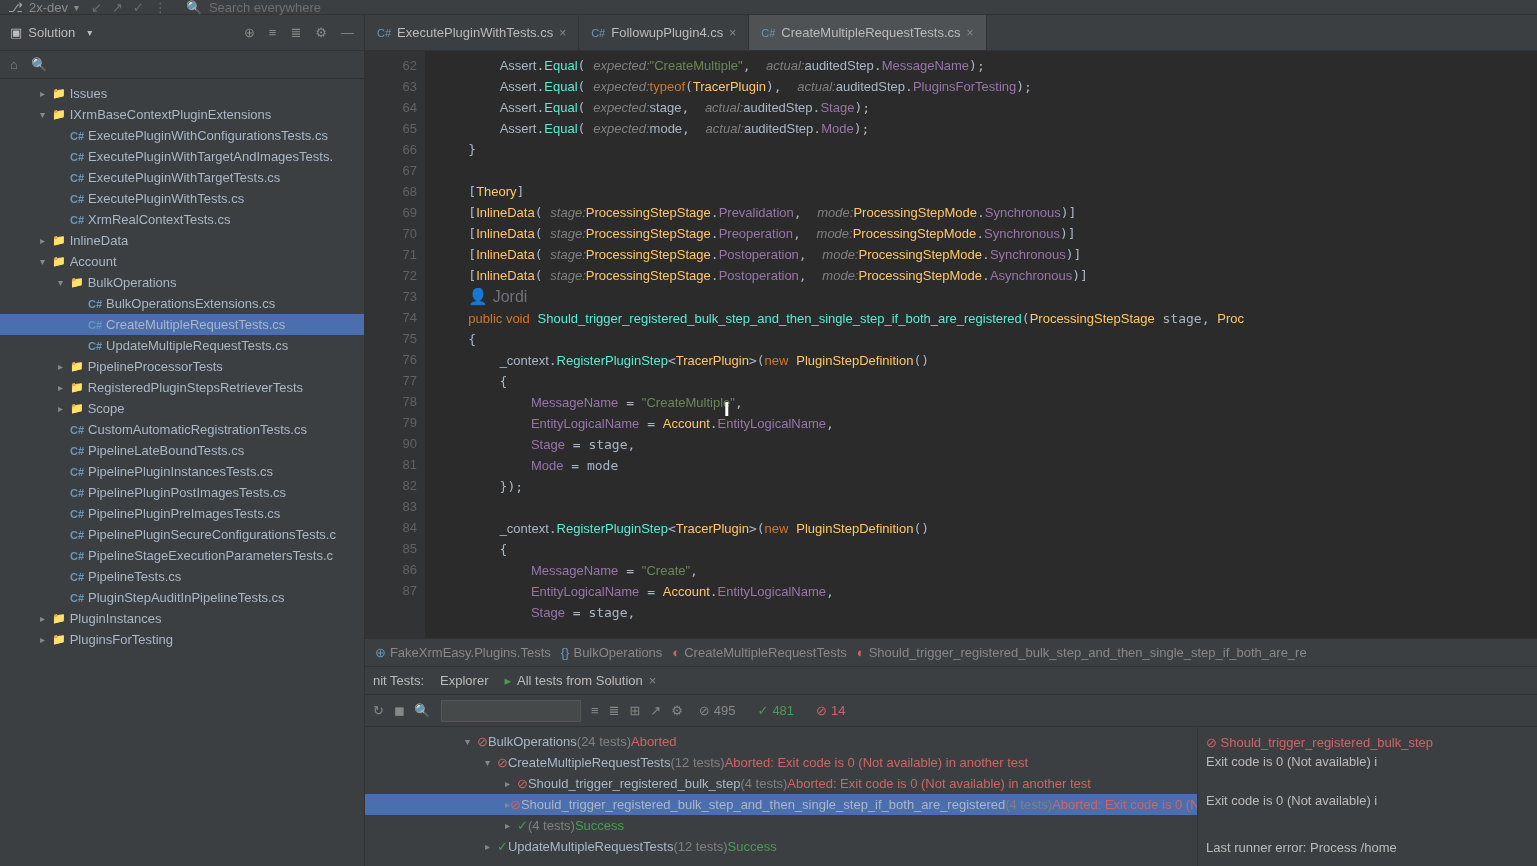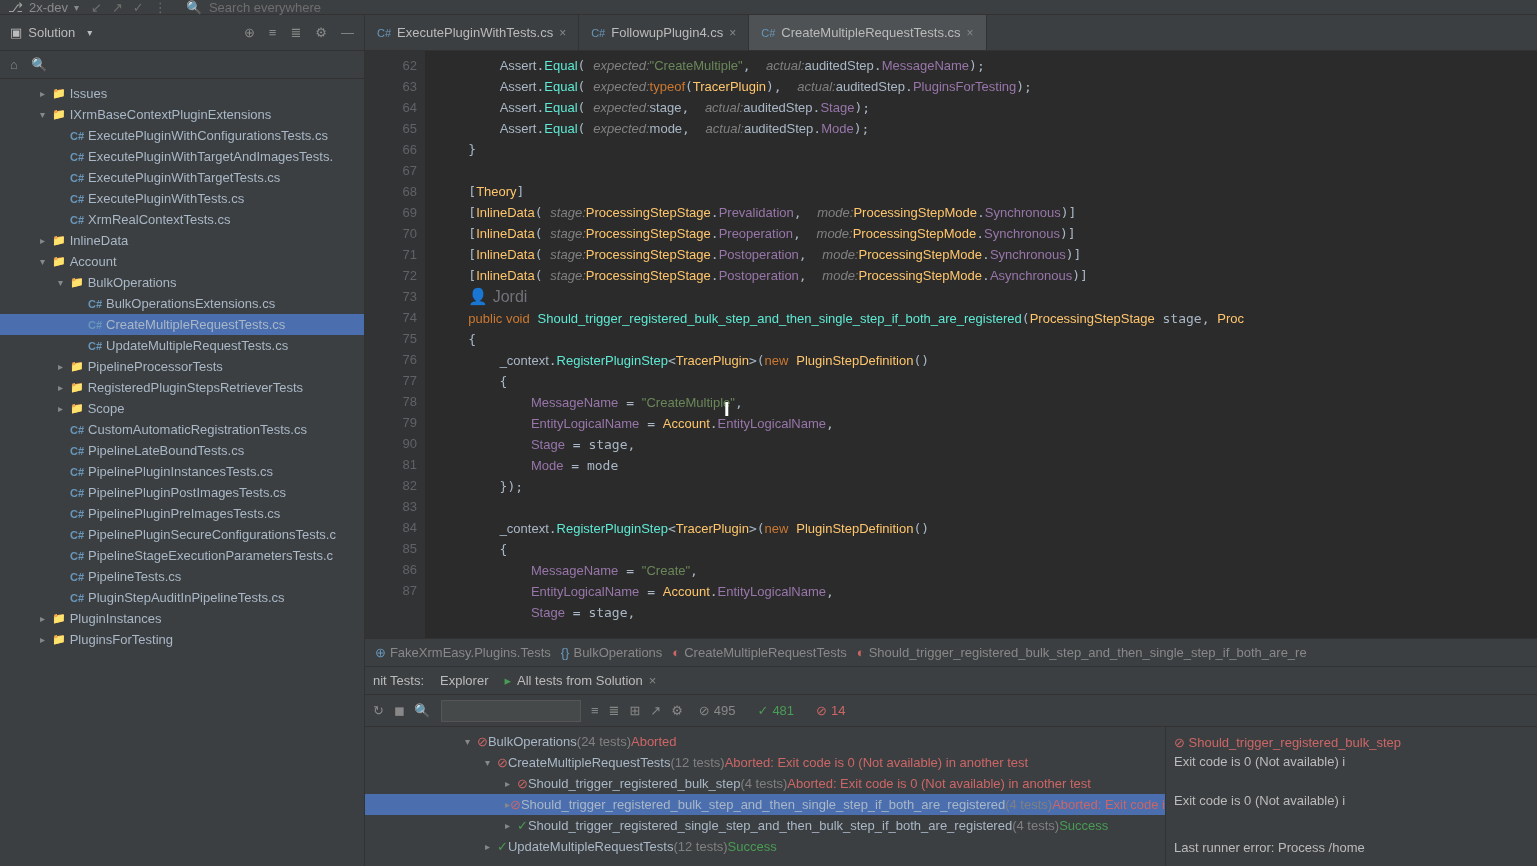--- a/index.html
+++ b/index.html
@@ -59,21 +59,21 @@
 .pill-pass{color:#499c54}
 .pill-fail{color:#cc6666}
 .tests-body{flex:1;display:flex;overflow:hidden}
 .tests-tree{flex:1;overflow-y:auto;padding:4px 0}
 .test-item{display:flex;align-items:center;height:21px;white-space:nowrap;padding-left:8px}
 .test-item.selected{background:#4b6eaf}
 .ti-1{padding-left:100px}
 .ti-2{padding-left:120px}
 .ti-3{padding-left:140px}
 .count-badge{color:#808080;}
-.test-output{width:372px;border-left:1px solid #323232;padding:8px;font-family:Consolas,monospace;font-size:12px;color:#bbb;overflow:hidden}
+.test-output{width:340px;border-left:1px solid #323232;padding:8px;font-family:Consolas,monospace;font-size:12px;color:#bbb;overflow:hidden}
 </style>
 </head>
 <body>
 
 <div class="top-bar">
   <div class="branch">
     <span class="branch-icon">⎇</span>
     <span>2x-dev</span>
     <span style="font-size:10px">▾</span>
   </div>
@@ -405,21 +405,20 @@
             <div class="test-item ti-3 selected">
               <span class="chev">▸</span> 
               <span style="color:#cc6666">⊘</span> 
               <span>Should_trigger_registered_bulk_step_and_then_single_step_if_both_are_registered</span> 
               <span class="count-badge">(4 tests)</span> 
               <span style="color:#cc6666">Aborted: Exit code is 0 (Not available) in another test</span>
             </div>
             <div class="test-item ti-3">
               <span class="chev">▸</span> 
               <span style="color:#499c54">✓</span> 
-              <span>Should_trigger_registered_single_step_and_then_bulk_step_if_both_are_registered</span> 
               <span class="count-badge">(4 tests)</span> 
               <span style="color:#499c54">Success</span>
             </div>
             <div class="test-item ti-2">
               <span class="chev">▸</span> 
               <span style="color:#499c54">✓</span> 
               <span>UpdateMultipleRequestTests</span> 
               <span class="count-badge">(12 tests)</span> 
               <span style="color:#499c54">Success</span>
             </div>

